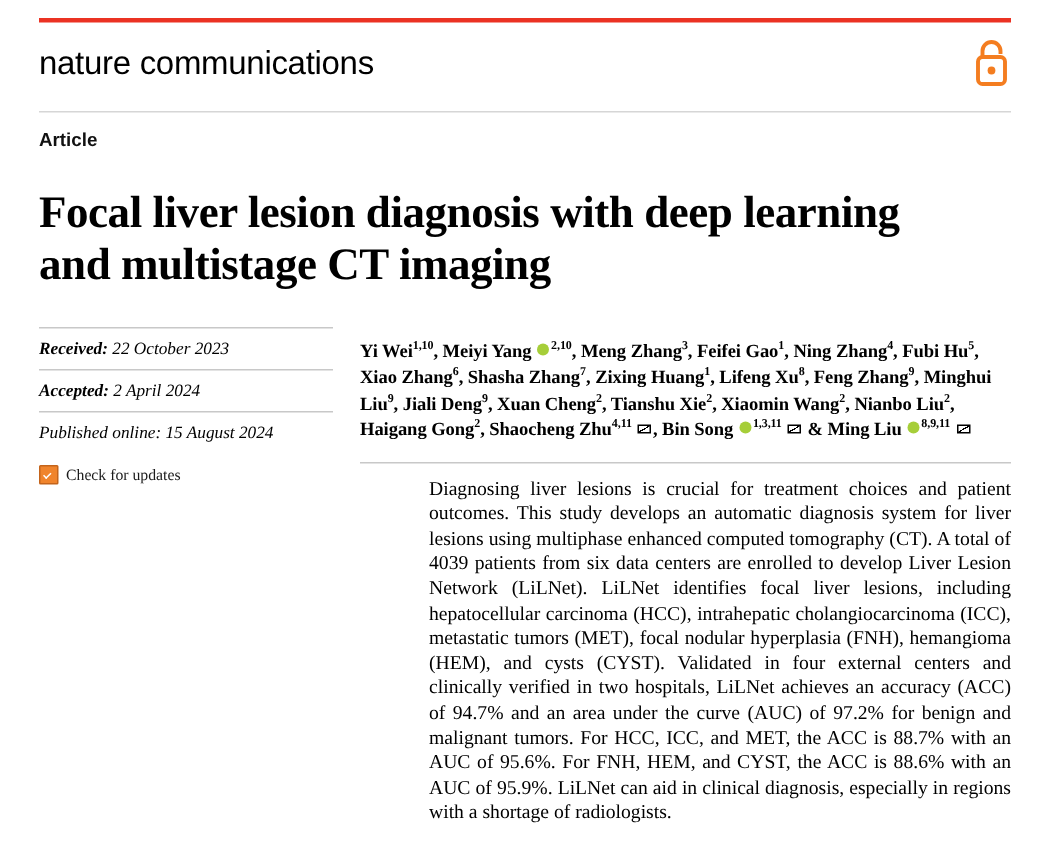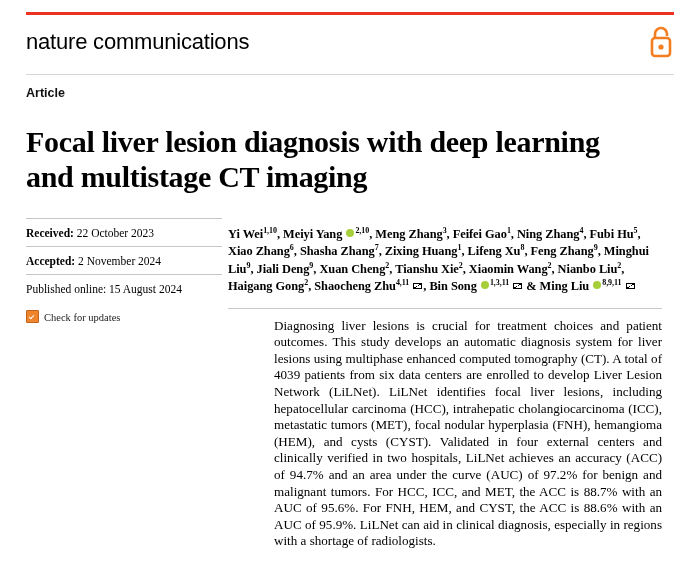--- a/index.html
+++ b/index.html
@@ -98,20 +98,21 @@
     height: 1px;
     background: #c8c8c8;
     width: 196px;
   }
   .hist-item {
     font-family: "Liberation Serif", serif;
     font-size: 11.5px;
     line-height: 14px;
     padding: 7px 0 6px 0;
     color: #000;
+    font-style: italic;
   }
   .hist-item b {
     font-weight: bold;
   }
   .check-updates {
     display: flex;
     align-items: flex-end;
     gap: 5px;
     padding-top: 8px;
   }
@@ -135,21 +136,21 @@
     border-bottom: 1.5px solid #fff;
     transform: rotate(-45deg);
   }
   .check-text {
     font-family: "Liberation Serif", serif;
     font-size: 10.5px;
     color: #1a1a1a;
   }
   .right-col {
     position: absolute;
-    left: 228px;
+    left: 240px;
     top: 226px;
     width: 434px;
   }
   .authors {
     font-family: "Liberation Serif", serif;
     font-size: 12.4px;
     font-weight: bold;
     line-height: 17.4px;
     color: #000;
     letter-spacing: -0.05px;
@@ -233,21 +234,21 @@
 
   <div class="left-col">
     <div class="hist-line"></div>
     <div class="hist-item">
       <b>Received:</b>
       <span>22 October 2023</span>
     </div>
     <div class="hist-line"></div>
     <div class="hist-item">
       <b>Accepted:</b>
-      <span>2 November 2024</span>
+      <span>2 April 2024</span>
     </div>
     <div class="hist-line"></div>
     <div class="hist-item">
       <span>Published online:</span>
       <span>15 August 2024</span>
     </div>
     <div class="check-updates">
       <span class="check-badge"></span>
       <span class="check-text">Check for updates</span>
     </div>

